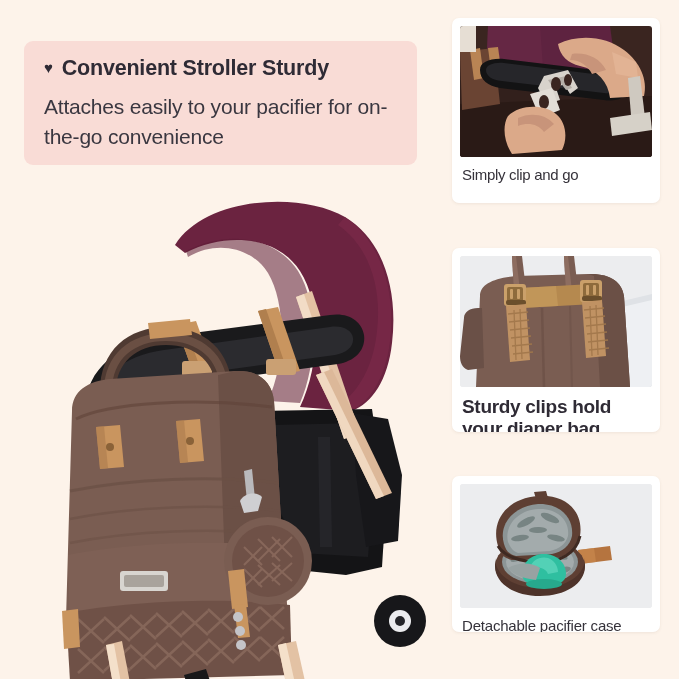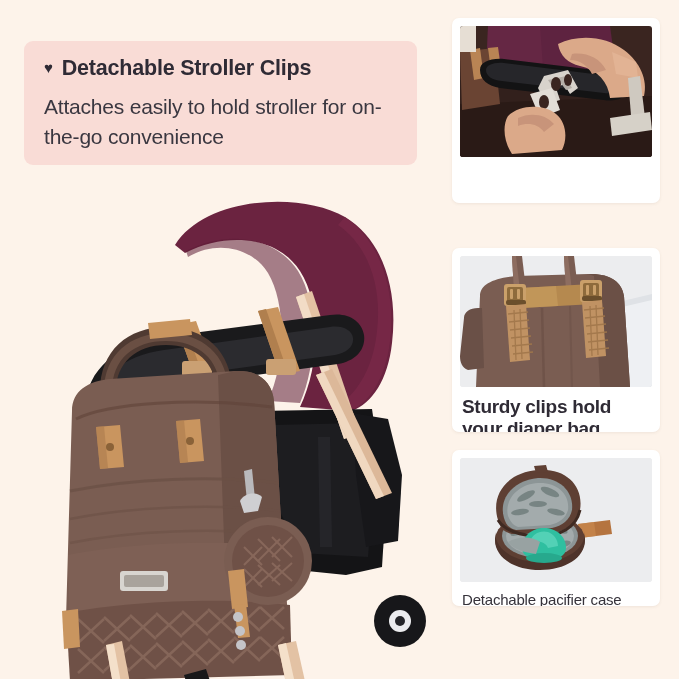--- a/index.html
+++ b/index.html
@@ -38,21 +38,21 @@
 
   
   .card{
     position:absolute; left:452px; width:208px;
     background:#ffffff; border-radius:7px;
     box-shadow:0 1px 3px rgba(120,95,80,0.10);
     overflow:hidden;
   }
   .card-1{ top:18px;  height:185px; }
   .card-2{ top:248px; height:184px; }
-  .card-3{ top:450px; height:156px; }
+  .card-3{ top:476px; height:156px; }
 
   .card-photo{
     margin:8px 8px 0 8px; height:131px;
     border-radius:3px; overflow:hidden; position:relative;
     background:#ecedef;
   }
   .card-3 .card-photo{ height:124px; }
   .card-photo svg{ display:block; width:100%; height:100%; }
 
   .card-caption{
@@ -62,23 +62,23 @@
   }
   .card-1 .card-caption{ font-weight:normal; font-size:15px; color:#35323a; }
   .card-3 .card-caption{ font-weight:normal; font-size:15px; color:#35323a; letter-spacing:-0.2px;}
 </style>
 </head>
 <body>
 
 <div class="feature-panel">
   <div class="feature-title">
     <span class="heart-icon">♥</span>
-    <span>Detachable Stroller Clips</span>
+    <span>Convenient Stroller Sturdy</span>
   </div>
-  <div class="feature-sub">Attaches easily to hold stroller for on-the-go convenience</div>
+  <div class="feature-sub">Attaches easily to your pacifier for on-the-go convenience</div>
 </div>
 
 <div class="hero">
   <svg viewBox="0 0 445 504" preserveAspectRatio="xMidYMid slice">
     <rect x="0" y="0" width="445" height="504" fill="#fdf3ea"></rect>
 
     <path d="M175 70 C205 22 300 16 345 42 C385 66 398 118 392 168 C388 205 372 228 352 236
              L300 232 C320 190 322 130 300 96 C278 62 228 56 185 78 Z" fill="#6b2340"></path>
     <path d="M186 76 C228 54 276 62 298 96 C318 128 318 186 300 228
              L268 226 C286 186 286 128 268 98 C250 70 214 66 188 82 Z" fill="#5c1c35" opacity="0.55"></path>
@@ -286,20 +286,21 @@
       <path d="M152 26 L176 36 L178 52 L156 48 Z" fill="#e2b394"></path>
 
       <path d="M48 90 C60 78 84 78 96 88 C106 96 108 112 102 124
                L52 128 C44 116 42 100 48 90 Z" fill="#dba989"></path>
       <path d="M58 92 C70 86 86 88 94 98 L84 106 C78 98 68 96 58 100 Z" fill="#c8947a"></path>
 
       <path d="M168 52 L180 50 L186 100 L172 102 Z" fill="#cfc9c0"></path>
       <path d="M150 92 L190 86 L192 104 L152 110 Z" fill="#d6d1c8"></path>
     </svg>
   </div>
+  <div class="card-caption">Simply clip and go</div>
 </div>
 
 <div class="card card-2">
   <div class="card-photo">
     <svg viewBox="0 0 192 131" preserveAspectRatio="xMidYMid slice">
       <rect x="0" y="0" width="192" height="131" fill="#ecedef"></rect>
 
       <path d="M150 48 L192 38 L192 131 L146 131 Z" fill="#dfe2e6"></path>
       <path d="M158 52 L192 44 L192 131 L160 131 Z" fill="#eef0f3"></path>
 

